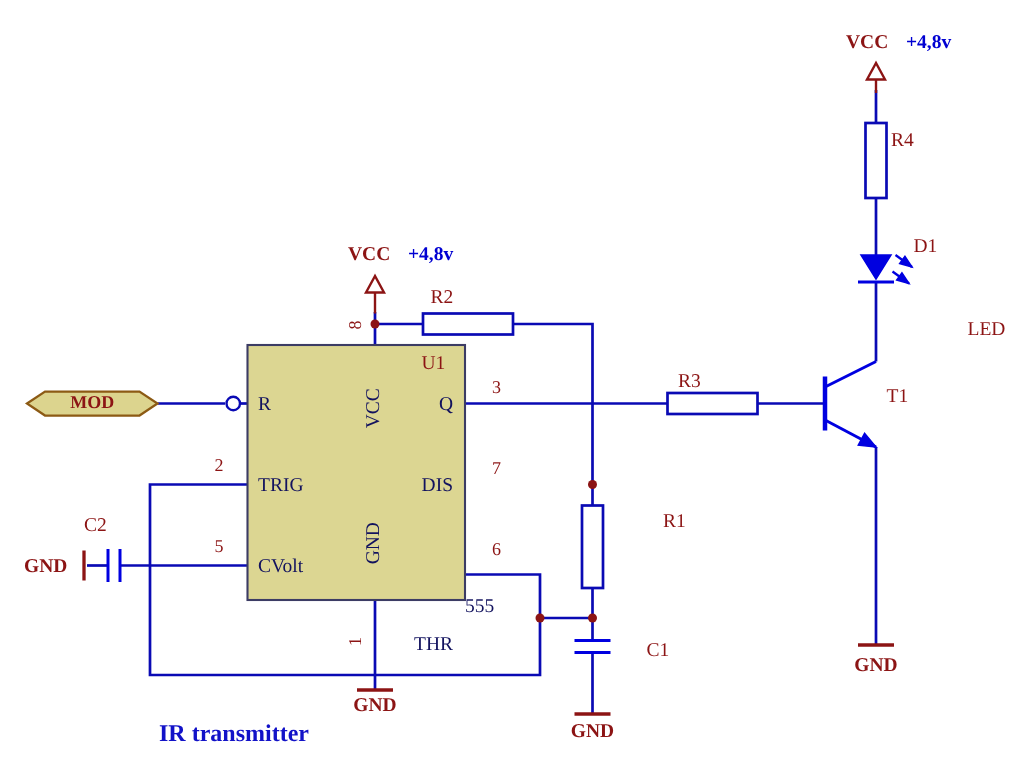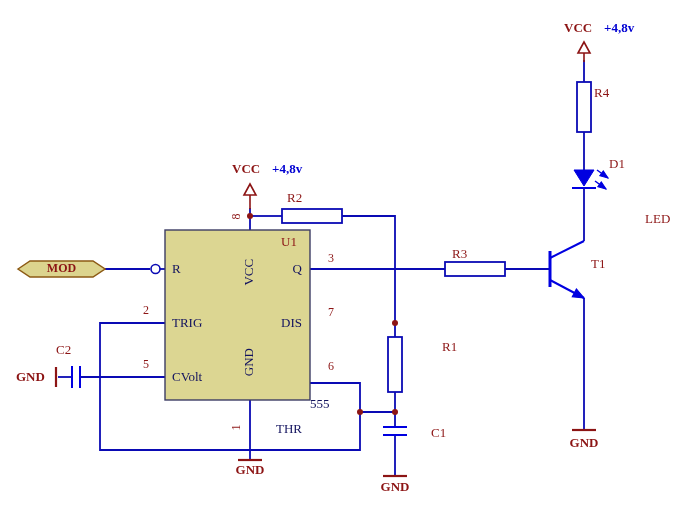--- a/index.html
+++ b/index.html
@@ -152,14 +152,15 @@
   <div class="lbl maroon s13" style="left:287px;top:191px;">R2</div>
   <div class="lbl maroon s13" style="left:452px;top:247px;">R3</div>
   <div class="lbl maroon s13" style="left:405px;top:340px;margin-left:37px;">R1</div>
   <div class="lbl maroon s13" style="left:594px;top:86px;">R4</div>
   <div class="lbl maroon s13" style="left:431px;top:426px;">C1</div>
   <div class="lbl maroon s13" style="left:56px;top:343px;">C2</div>
   <div class="lbl maroon s13" style="left:609px;top:157px;">D1</div>
   <div class="lbl maroon s13" style="left:597px;top:212px;margin-left:48px;">LED</div>
   <div class="lbl maroon s13" style="left:591px;top:257px;text-align:right;">T1</div>
 
+  <div class="lbl titleblue s16" style="left:106px;top:481px;">IR transmitter</div>
 
 </div>
 
 </body></html>

